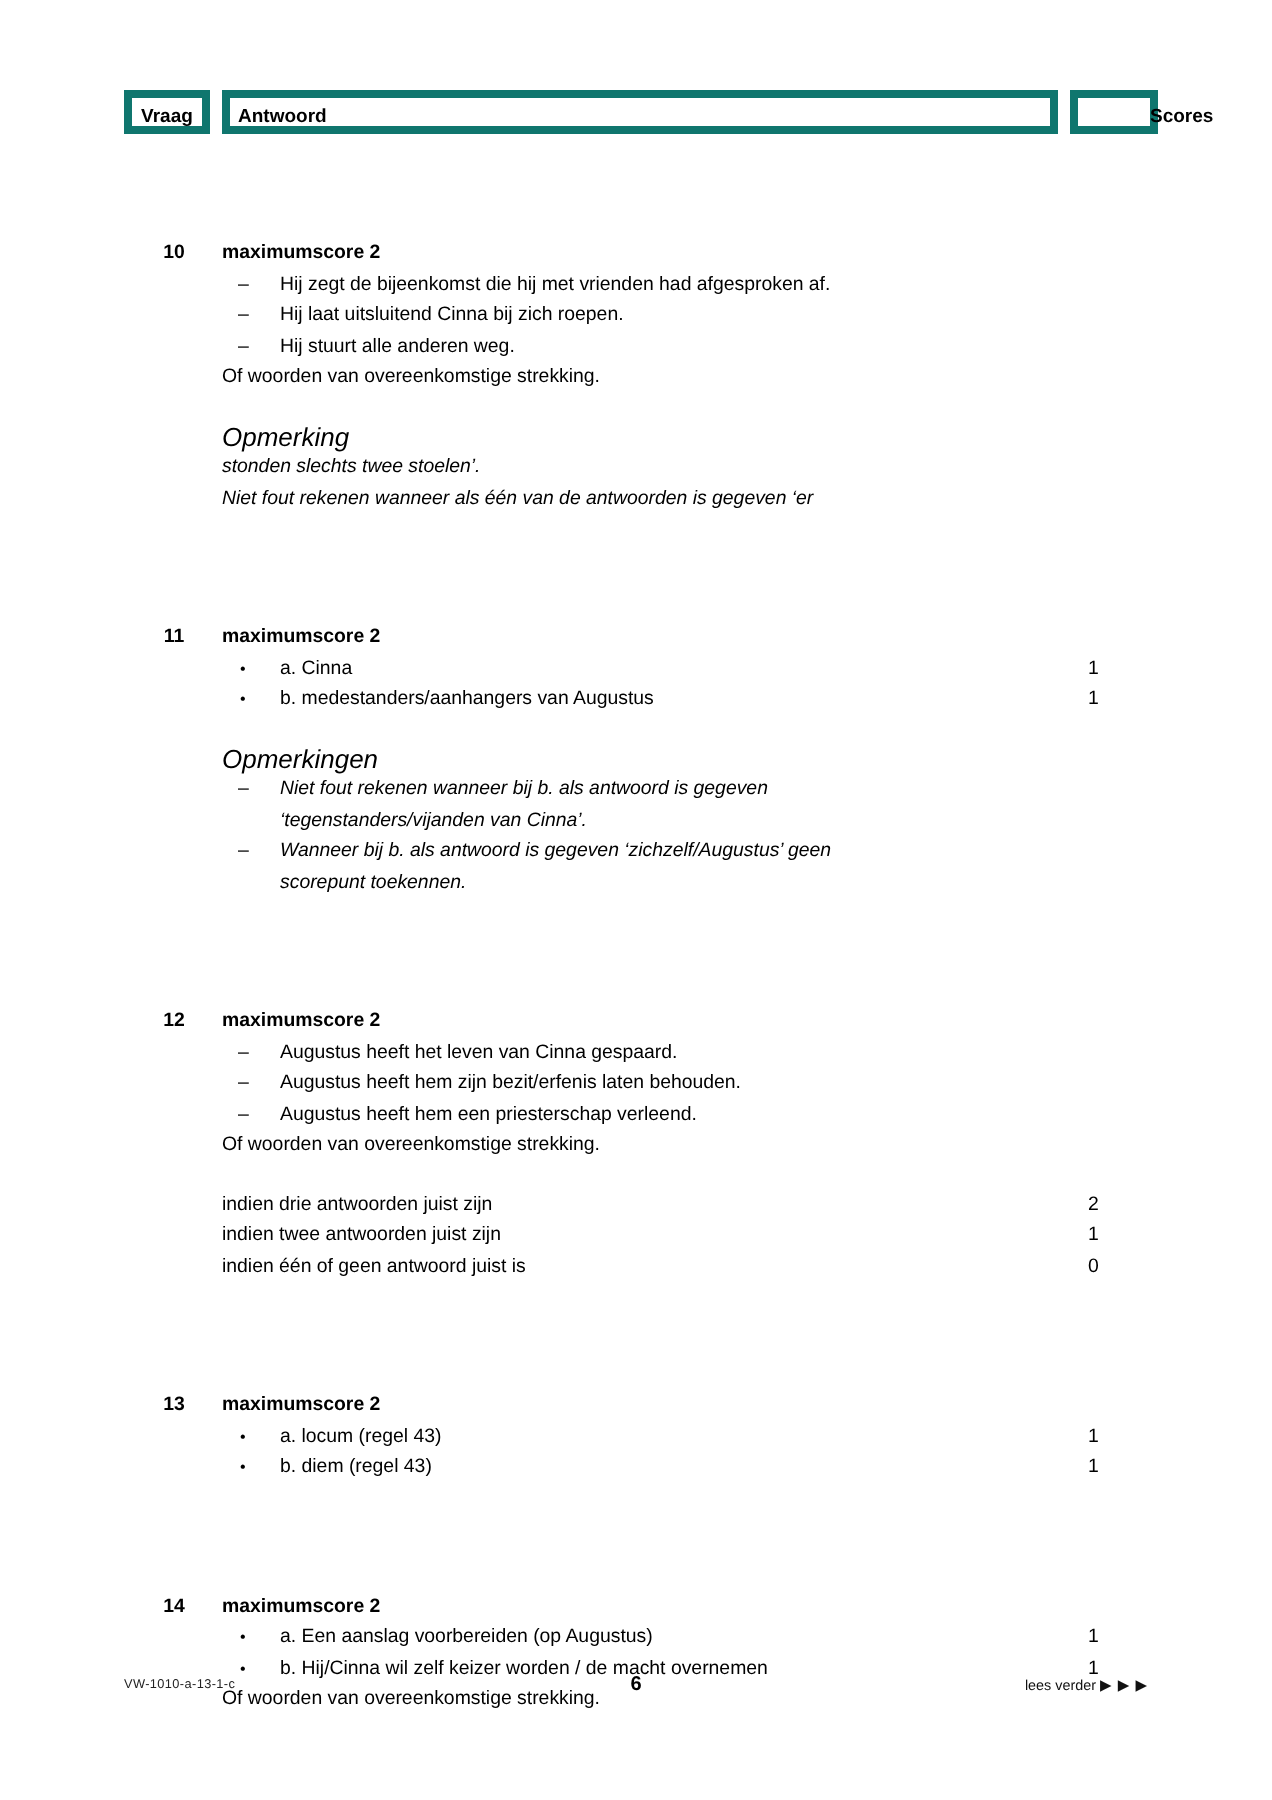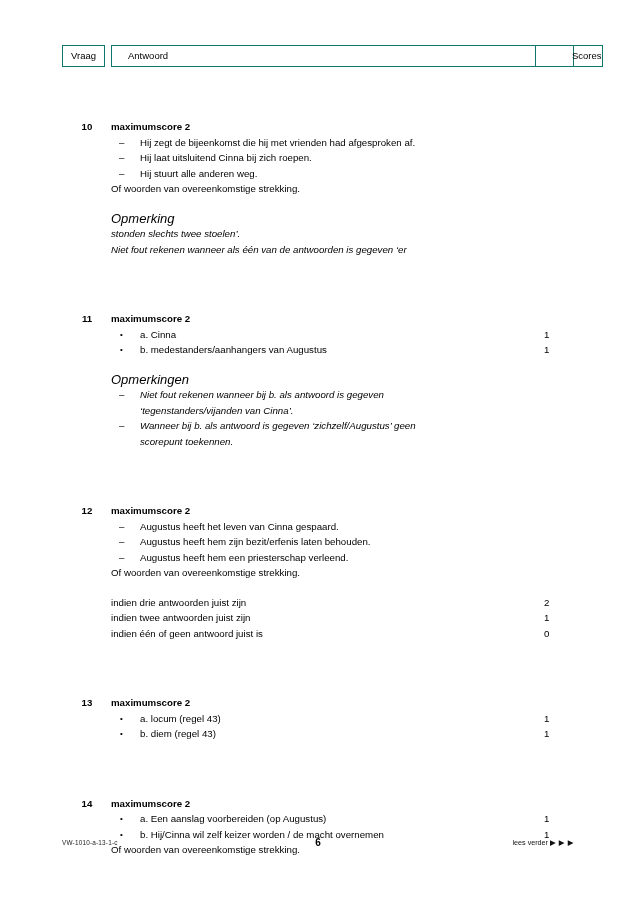--- a/index.html
+++ b/index.html
@@ -31,38 +31,38 @@
     position: absolute;
     left: 62px;
     top: 45px;
     width: 512px;
     height: 22px;
   }
   .hcell {
     position: absolute;
     top: 0;
     height: 22px;
-    border: 1px solid #0f766e;
+    border: 4px solid #0f766e;
     box-sizing: border-box;
     background: #ffffff;
     font-size: 9.5px;
-    font-weight: normal;
+    font-weight: bold;
     line-height: 20px;
     color: #000;
   }
   .hcell span { display: block; }
   .hcell-vraag {
     left: 0;
     width: 43px;
     text-align: center;
   }
   .hcell-antwoord {
     left: 49px;
-    width: 492px;
-    padding-left: 16px;
+    width: 418px;
+    padding-left: 4px;
   }
   .hcell-scores {
     left: 473px;
     width: 39px;
     text-align: center;
     padding-left: 36px;
   }
 
   
   .content {

